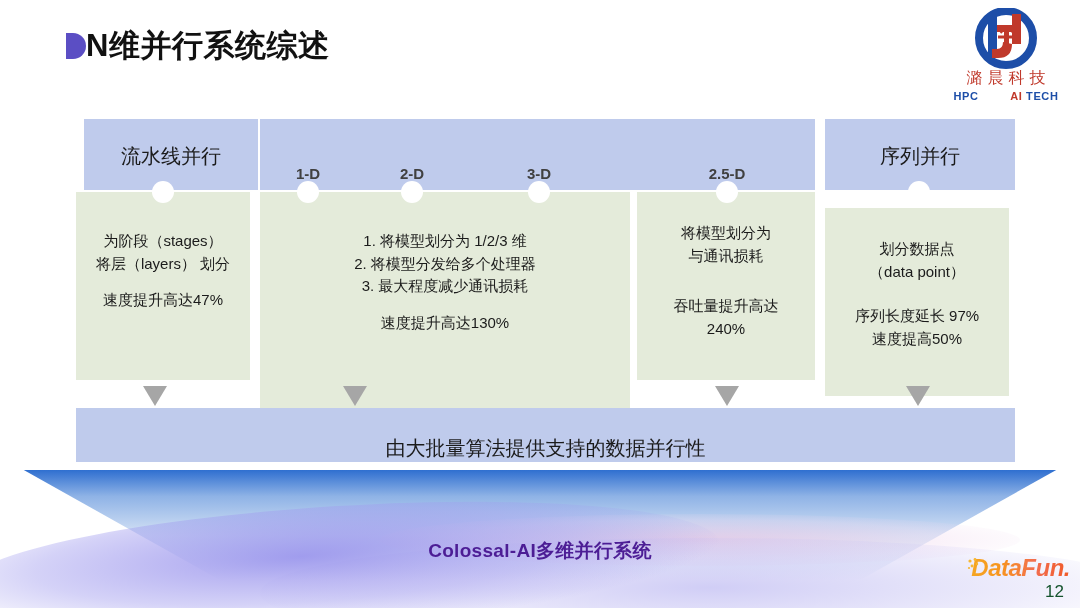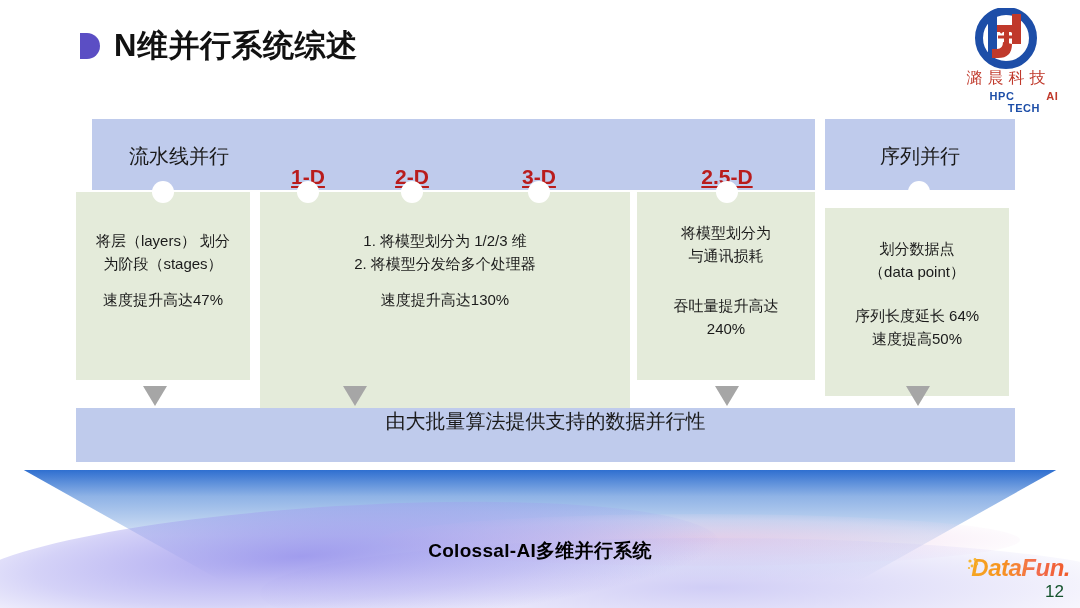--- a/index.html
+++ b/index.html
@@ -5,76 +5,76 @@
   html,body{margin:0;padding:0;}
   body{
     width:1080px;height:608px;overflow:hidden;
     background:#ffffff;
     font-family:"Liberation Sans","DejaVu Sans",sans-serif;
     position:relative;
   }
   .slide{position:absolute;inset:0;overflow:hidden;}
 
   
-  .title-row{position:absolute;left:80px;top:30px;display:flex;align-items:center;gap:14px;}
+  .title-row{position:absolute;left:66px;top:30px;display:flex;align-items:center;}
   .bullet{
     width:20px;height:26px;background:#5b4ec4;
     border-radius:0 14px 14px 0;
   }
   .title-text{
     font-size:31px;font-weight:bold;color:#111;letter-spacing:0.5px;
     white-space:nowrap;line-height:1;
   }
 
   
   .logo{position:absolute;right:18px;top:8px;width:112px;height:100px;text-align:center;}
   .logo svg{display:block;margin:0 auto;}
   .logo-cn{
     font-family:"DejaVu Serif","Liberation Serif",serif;
     font-size:16px;font-weight:normal;color:#c0392b;letter-spacing:5px;
     margin-top:-2px;text-indent:5px;
   }
   .logo-en{font-size:11px;font-weight:bold;letter-spacing:0.6px;margin-top:1px;}
-  .logo-en .b{color:#1d4ea8;margin-left:36px;}
+  .logo-en .b{color:#1d4ea8;}
   .logo-en .r{color:#c0392b;margin-left:28px;}
 
   
   .diagram{position:absolute;left:0;top:0;width:1080px;height:608px;}
   .hdr{
     position:absolute;background:#bfcbec;box-sizing:border-box;
     display:flex;flex-direction:column;align-items:center;justify-content:flex-start;
   }
   .hdr-title{
     font-size:20px;color:#1b1b1b;font-weight:400;line-height:1;
   }
   .hdr-big{position:absolute;left:0;right:0;text-align:center;}
   .sub-label{
-    position:absolute;font-size:21px;font-weight:bold;color:#b91c1c;
-    transform:translateX(-50%);white-space:nowrap;text-decoration:underline;
+    position:absolute;font-size:15px;font-weight:bold;color:#404040;
+    transform:translateX(-50%);white-space:nowrap;
   }
   .body-box{
     position:absolute;background:#e4ebda;box-sizing:border-box;
     display:flex;flex-direction:column;align-items:center;
     text-align:center;color:#1b1b1b;
   }
   .dot{
     position:absolute;width:22px;height:22px;border-radius:50%;
     background:#ffffff;transform:translate(-50%,-50%);
   }
   .b-line{font-size:15px;line-height:1.5;white-space:nowrap;}
   .b-gap{height:14px;}
 
   .tri{
     position:absolute;width:0;height:0;
     border-left:12px solid transparent;border-right:12px solid transparent;
     border-top:20px solid #a6a6a6;transform:translateX(-50%);
   }
   .bottom-bar{
     position:absolute;background:#bfcbec;
-    display:flex;align-items:flex-start;justify-content:center;
+    display:flex;align-items:flex-end;justify-content:center;
     font-size:20px;color:#1b1b1b;
   }
 
   
   .trapezoid{
     position:absolute;left:0;top:470px;width:1080px;height:120px;
     background:linear-gradient(180deg,#2f6fd0 0%, #8fb3e6 22%, #d5e2f5 55%, rgba(255,255,255,0) 92%);
     clip-path:polygon(2.2% 0%, 97.8% 0%, 78% 100%, 22% 100%);
   }
   .wave1{
@@ -87,21 +87,21 @@
     background:radial-gradient(ellipse at 50% 45%, rgba(170,165,238,0.55) 0%, rgba(200,196,244,0.3) 50%, rgba(255,255,255,0) 75%);
     border-radius:50%;
   }
   .pinkglow{
     position:absolute;left:380px;bottom:42px;width:640px;height:52px;
     background:radial-gradient(ellipse at 50% 50%, rgba(232,190,224,0.62) 0%, rgba(240,215,238,0.3) 55%, rgba(255,255,255,0) 80%);
     border-radius:50%;
   }
   .caption{
     position:absolute;left:0;right:0;top:538px;text-align:center;
-    font-size:19px;font-weight:bold;color:#000000;letter-spacing:0.3px;
+    font-size:19px;font-weight:bold;color:#4c1d95;letter-spacing:0.3px;
   }
 
   
   .datafun{position:absolute;right:10px;bottom:28px;display:flex;align-items:flex-end;}
   .df-text{
     font-size:24px;font-style:italic;font-weight:bold;letter-spacing:-0.5px;
     background:linear-gradient(90deg,#f5a623 0%,#f7941e 30%,#f26d4f 65%,#f05a28 100%);
     -webkit-background-clip:text;background-clip:text;color:transparent;
     line-height:1;
   }
@@ -135,66 +135,67 @@
     <div class="logo-cn">潞晨科技</div>
     <div class="logo-en">
       <span class="b">HPC</span>
       <span class="r">AI</span>
       <span class="b">TECH</span>
     </div>
   </div>
 
   <div class="diagram">
 
-    <div class="hdr" style="left:92px;top:119px;width:174px;height:71px;">
+    <div class="hdr" style="left:84px;top:119px;width:174px;height:71px;">
       <div class="hdr-big" style="top:27px;">
         <span class="hdr-title">流水线并行</span>
       </div>
     </div>
 
     <div class="hdr" style="left:260px;top:119px;width:555px;height:71px;">
       <div class="sub-label" style="left:48px;top:46px;">1-D</div>
       <div class="sub-label" style="left:152px;top:46px;">2-D</div>
       <div class="sub-label" style="left:279px;top:46px;">3-D</div>
       <div class="sub-label" style="left:467px;top:46px;">2.5-D</div>
     </div>
 
     <div class="hdr" style="left:825px;top:119px;width:190px;height:71px;padding-left:47px;">
       <div class="hdr-big" style="top:27px;">
         <span class="hdr-title">序列并行</span>
       </div>
     </div>
 
     <div class="body-box" style="left:76px;top:192px;width:174px;height:188px;padding-top:38px;">
+      <div class="b-line">为阶段（stages）</div>
       <div class="b-line">将层（layers） 划分</div>
-      <div class="b-line">为阶段（stages）</div>
       <div class="b-gap"></div>
       <div class="b-line">速度提升高达47%</div>
     </div>
 
     <div class="body-box" style="left:260px;top:192px;width:370px;height:228px;padding-top:38px;">
       <div class="b-line">1. 将模型划分为 1/2/3 维</div>
       <div class="b-line">2. 将模型分发给多个处理器</div>
+      <div class="b-line">3. 最大程度减少通讯损耗</div>
       <div class="b-gap"></div>
       <div class="b-line">速度提升高达130%</div>
     </div>
 
     <div class="body-box" style="left:637px;top:192px;width:178px;height:188px;padding-top:30px;">
       <div class="b-line">将模型划分为</div>
       <div class="b-line">与通讯损耗</div>
       <div class="b-gap" style="height:28px;"></div>
       <div class="b-line">吞吐量提升高达</div>
       <div class="b-line">240%</div>
     </div>
 
     <div class="body-box" style="left:825px;top:208px;width:184px;height:188px;padding-top:30px;">
       <div class="b-line">划分数据点</div>
       <div class="b-line">（data point）</div>
       <div class="b-gap" style="height:22px;"></div>
-      <div class="b-line">序列长度延长 64%</div>
+      <div class="b-line">序列长度延长 97%</div>
       <div class="b-line">速度提高50%</div>
     </div>
 
     <div class="dot" style="left:163px;top:192px;"></div>
     <div class="dot" style="left:308px;top:192px;"></div>
     <div class="dot" style="left:412px;top:192px;"></div>
     <div class="dot" style="left:539px;top:192px;"></div>
     <div class="dot" style="left:727px;top:192px;"></div>
     <div class="dot" style="left:919px;top:192px;"></div>
 

